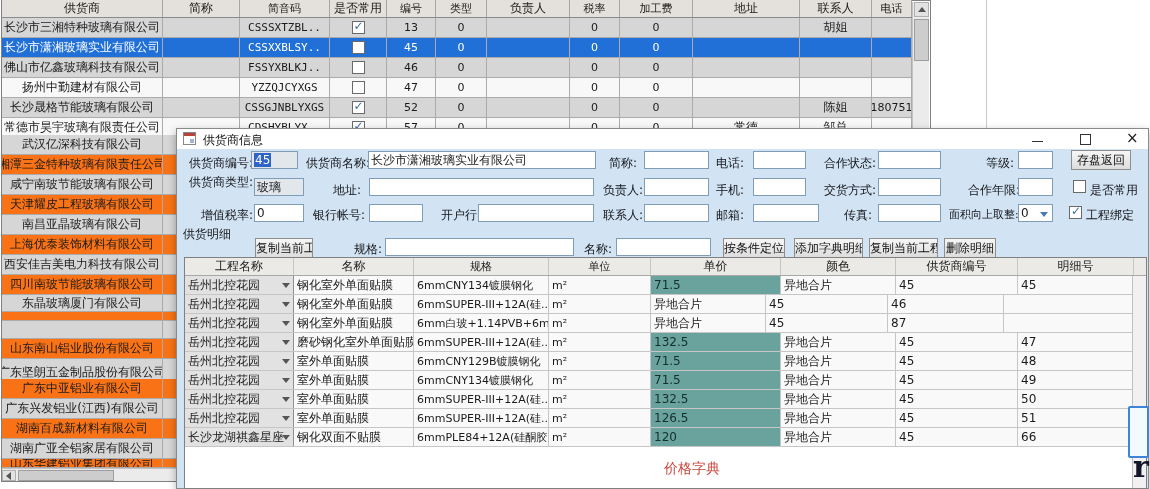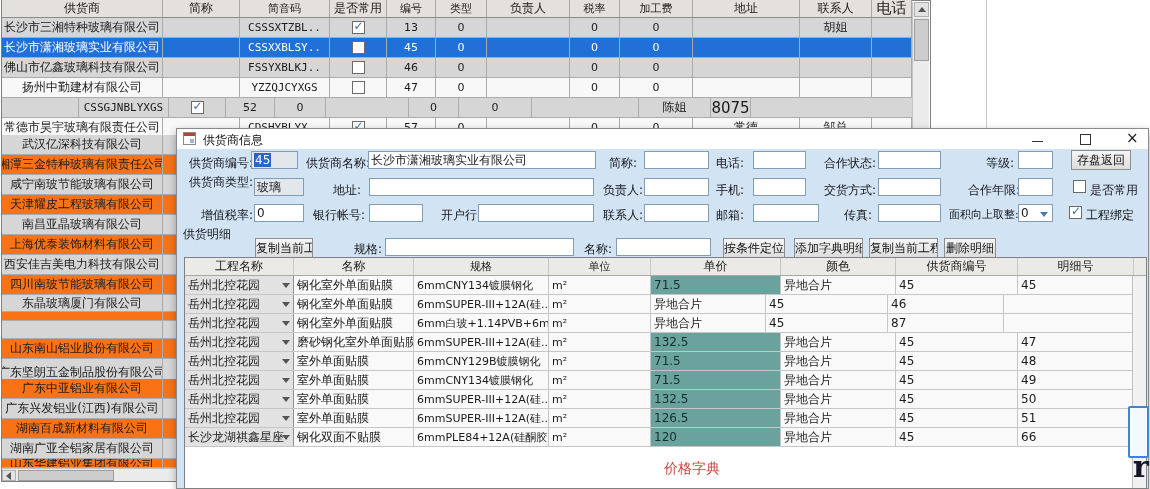--- a/index.html
+++ b/index.html
@@ -11,21 +11,21 @@
   .grid-bg{position:absolute;left:1px;top:0;width:930px;height:482px;border:1px solid #808080;background:#fff;}
   .g-header{position:absolute;left:2px;top:0;width:910px;height:18px;display:flex;background:#e4e1dc;border-bottom:1px solid #8a8a8a;}
   .g-header .gc{background:#e4e1dc;border-right:1px solid #a6a6a6;display:flex;align-items:center;justify-content:center;height:100%;overflow:hidden;}
   .g-rows{position:absolute;left:2px;top:18px;width:910px;}
   .grow{display:flex;height:20px;background:#f8f8f8;border-bottom:1px solid #ababab;}
   .grow.alt{background:#d6d6d6;}
   .grow.sel{background:#2170d8;color:#fff;}
   .gc{border-right:1px solid #ababab;display:flex;align-items:center;justify-content:center;overflow:hidden;white-space:nowrap;height:100%;}
   .c0{width:161px}.c1{width:77px}.c2{width:90px;font-family:"DejaVu Sans Mono",monospace;font-size:11px;}
   .c3{width:57px}.c4{width:49px;font-size:11px}.c5{width:51px;font-size:11px}.c6{width:83px}
-  .c7{width:50px;font-size:11px}.c8{width:73px;font-size:11px}.c9{width:107px}.c10{width:72px}.c11{width:40px;font-size:15px}
+  .c7{width:50px;font-size:11px}.c8{width:73px;font-size:11px}.c9{width:107px}.c10{width:72px}.c11{width:40px;font-size:11px}
   .srow{position:absolute;left:2px;width:174px;background:#f97316;border-bottom:1px solid #ababab;display:flex;}
   .srow.alt{background:#d6d6d6;}
   .sc{width:161px;border-right:1px solid #ababab;display:flex;align-items:center;justify-content:center;overflow:hidden;white-space:nowrap;height:100%;}
 
   .cbx{width:13px;height:13px;background:#fff;border:1px solid #6a6a6a;position:relative;}
   .cbx.on::after{content:"✓";position:absolute;left:1px;top:-3px;font-size:12px;color:#3a6ea5;font-weight:bold;}
 
   
   .vsb{position:absolute;left:912px;top:2px;width:17px;height:466px;background:#ebebeb;border-left:1px solid #c2c2c2;}
   .vsb .arr{position:absolute;left:1px;top:0;width:15px;height:15px;background:#e2e2e2;border:1px solid #b0b0b0;}
@@ -153,20 +153,21 @@
         <div class="gc c4">47</div>
         <div class="gc c5">0</div>
         <div class="gc c6"></div>
         <div class="gc c7">0</div>
         <div class="gc c8">0</div>
         <div class="gc c9"></div>
         <div class="gc c10"></div>
         <div class="gc c11"></div>
       </div>
       <div class="grow alt">
+        <div class="gc c0">长沙晟格节能玻璃有限公司</div>
         <div class="gc c1"></div>
         <div class="gc c2">CSSGJNBLYXGS</div>
         <div class="gc c3">
           <div class="cbx on"></div>
         </div>
         <div class="gc c4">52</div>
         <div class="gc c5">0</div>
         <div class="gc c6"></div>
         <div class="gc c7">0</div>
         <div class="gc c8">0</div>

